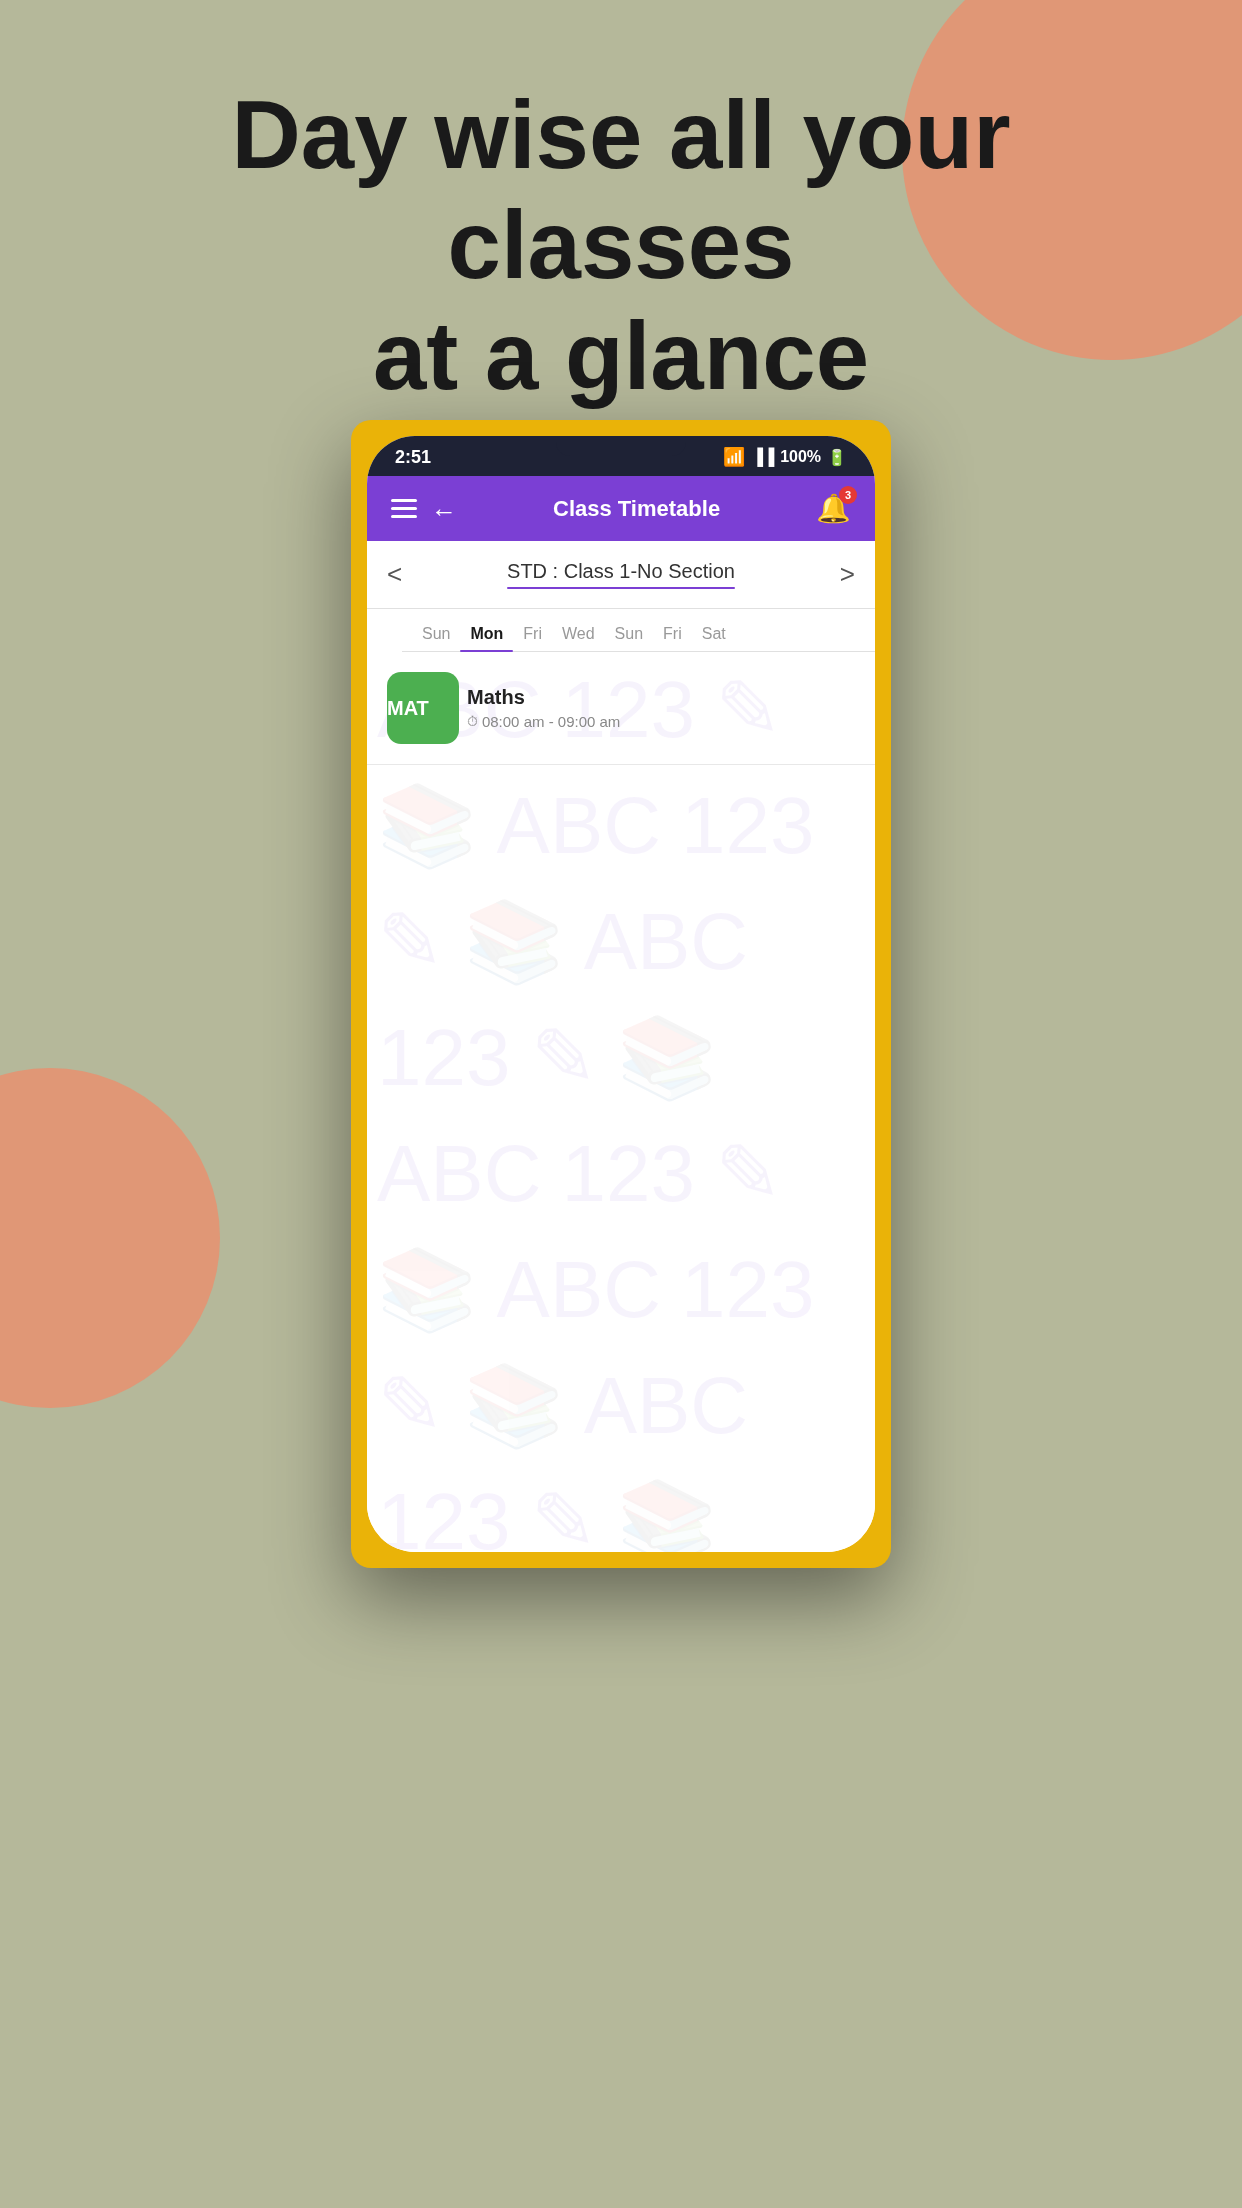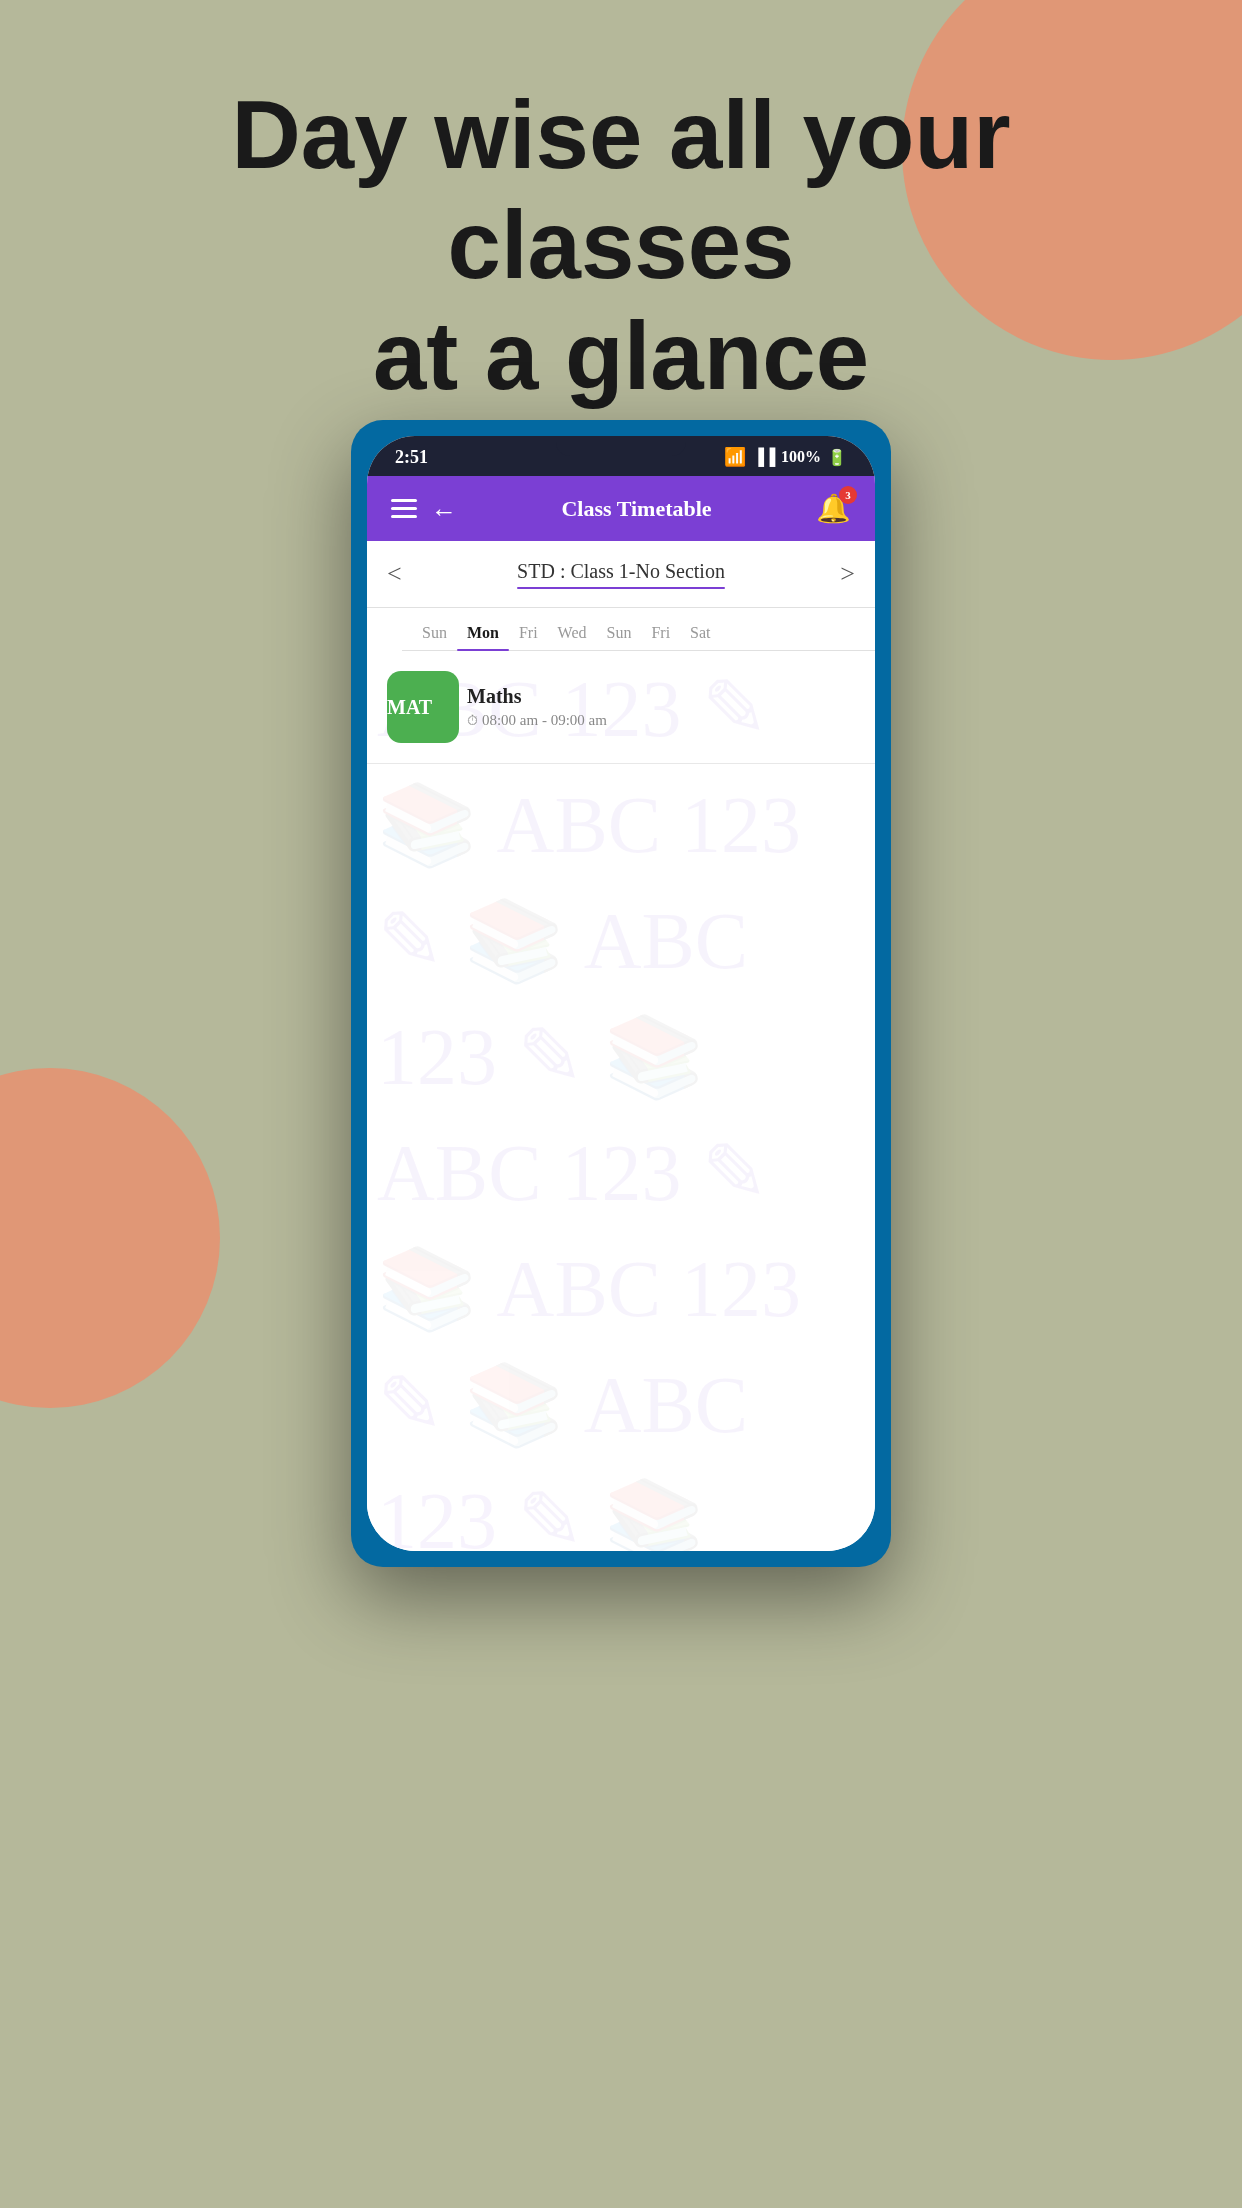--- a/index.html
+++ b/index.html
@@ -55,25 +55,24 @@
     .phone-wrapper {
       position: absolute;
       top: 420px;
       left: 50%;
       transform: translateX(-50%);
       width: 540px;
       z-index: 3;
     }
 
     .phone-outer {
-      background: #0369a1;
-      border-radius: 32px;
+      background: #eab308;
+      border-radius: 20px;
       padding: 16px;
       box-shadow: 0 30px 80px rgba(0,0,0,0.45);
-      font-family: Liberation Serif, serif;
     }
 
     .phone-inner {
       background: #fff;
       border-radius: 48px;
       overflow: hidden;
       position: relative;
     }
 
     

